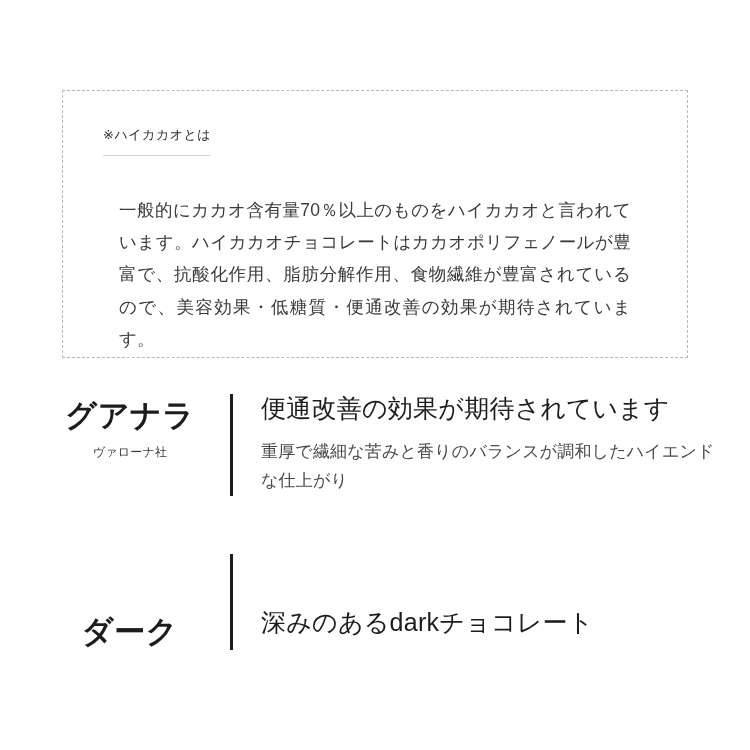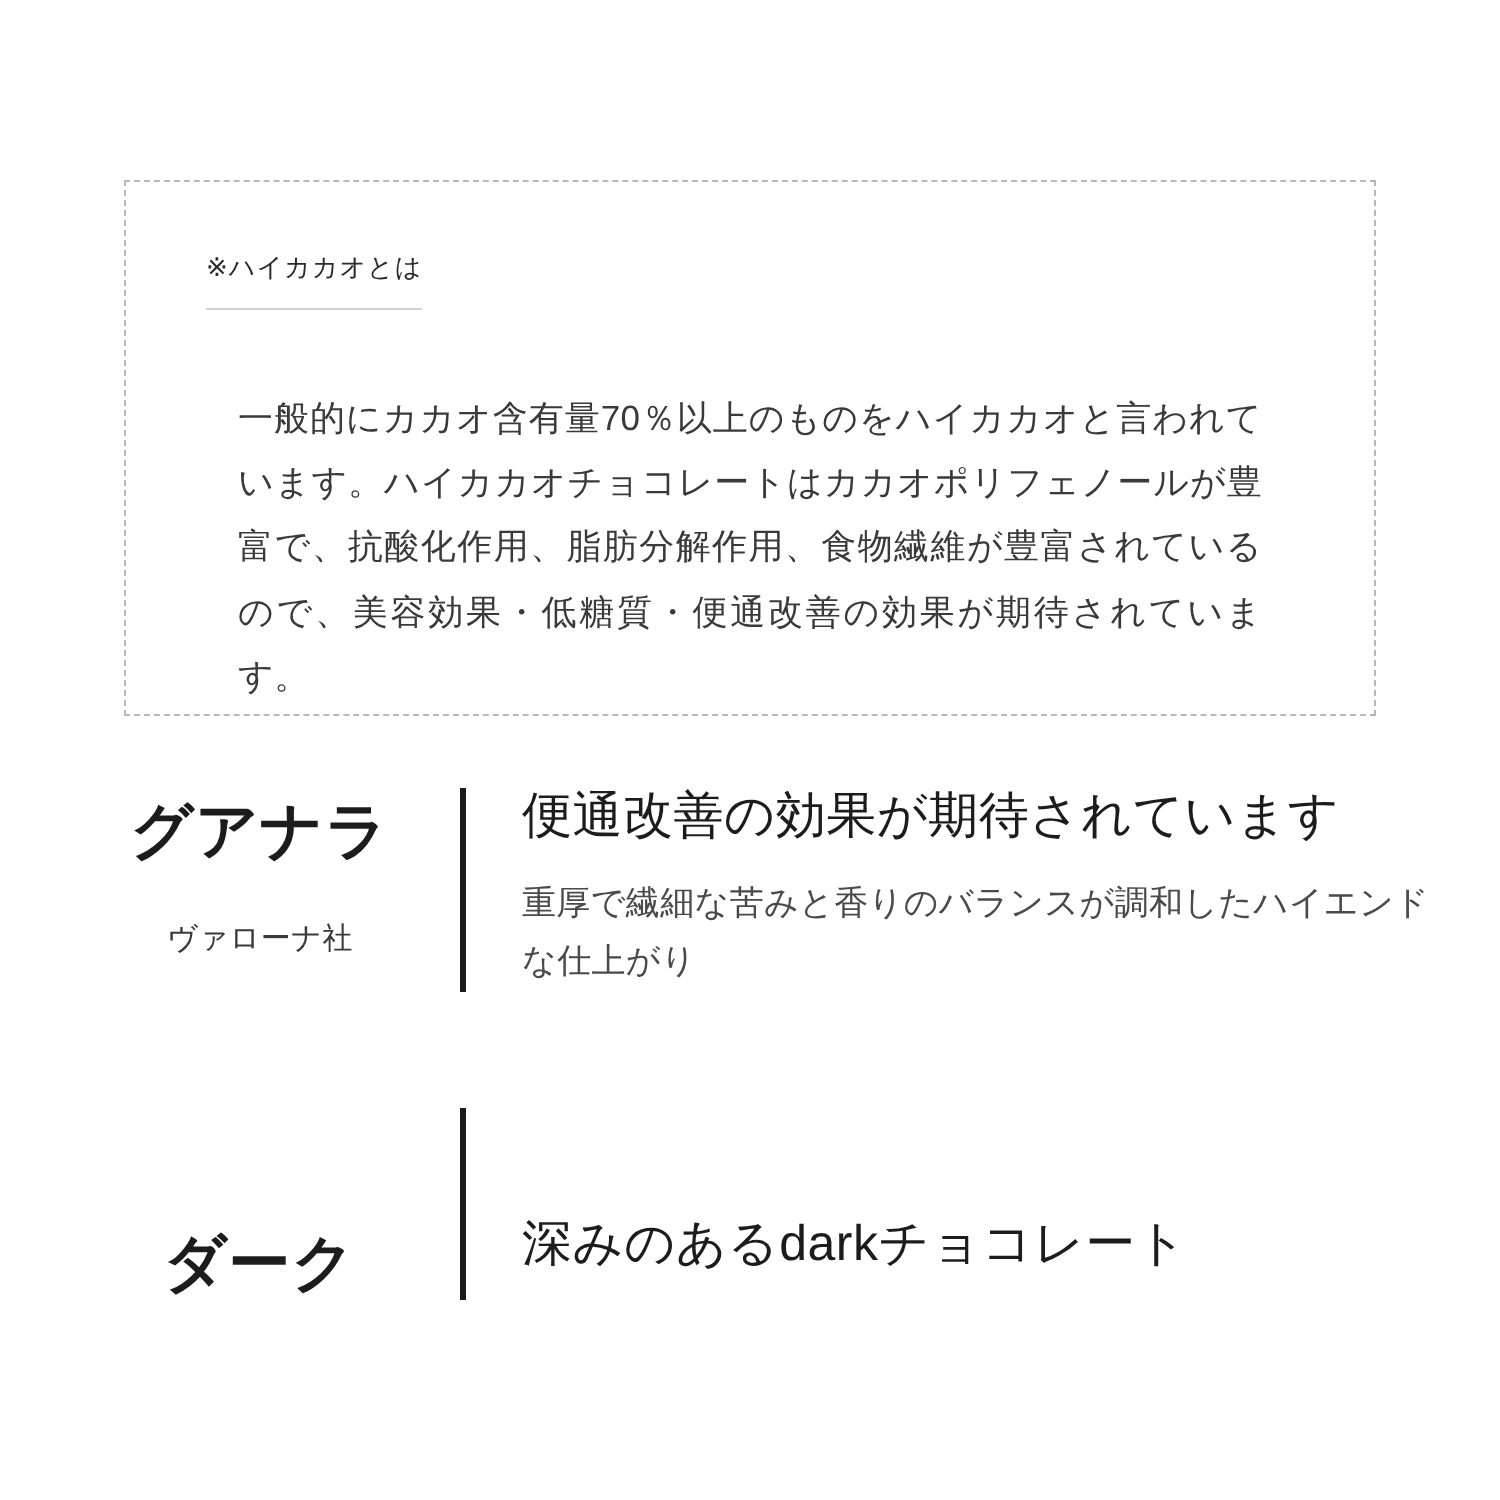--- a/index.html
+++ b/index.html
@@ -78,23 +78,23 @@
   .brand-name {
     font-size: 31px;
     font-weight: bold;
     letter-spacing: 0.02em;
     color: #1c1c1c;
     line-height: 1.15;
     white-space: nowrap;
   }
 
   .brand-maker {
-    font-size: 15px;
+    font-size: 12px;
     color: #3a3a3a;
-    margin-top: 26px;
+    margin-top: 10px;
     letter-spacing: 0.02em;
   }
 
   .divider {
     width: 3px;
     background: #1c1c1c;
     flex: 0 0 3px;
     margin: 2px 0 0 0;
     align-self: stretch;
     min-height: 96px;

